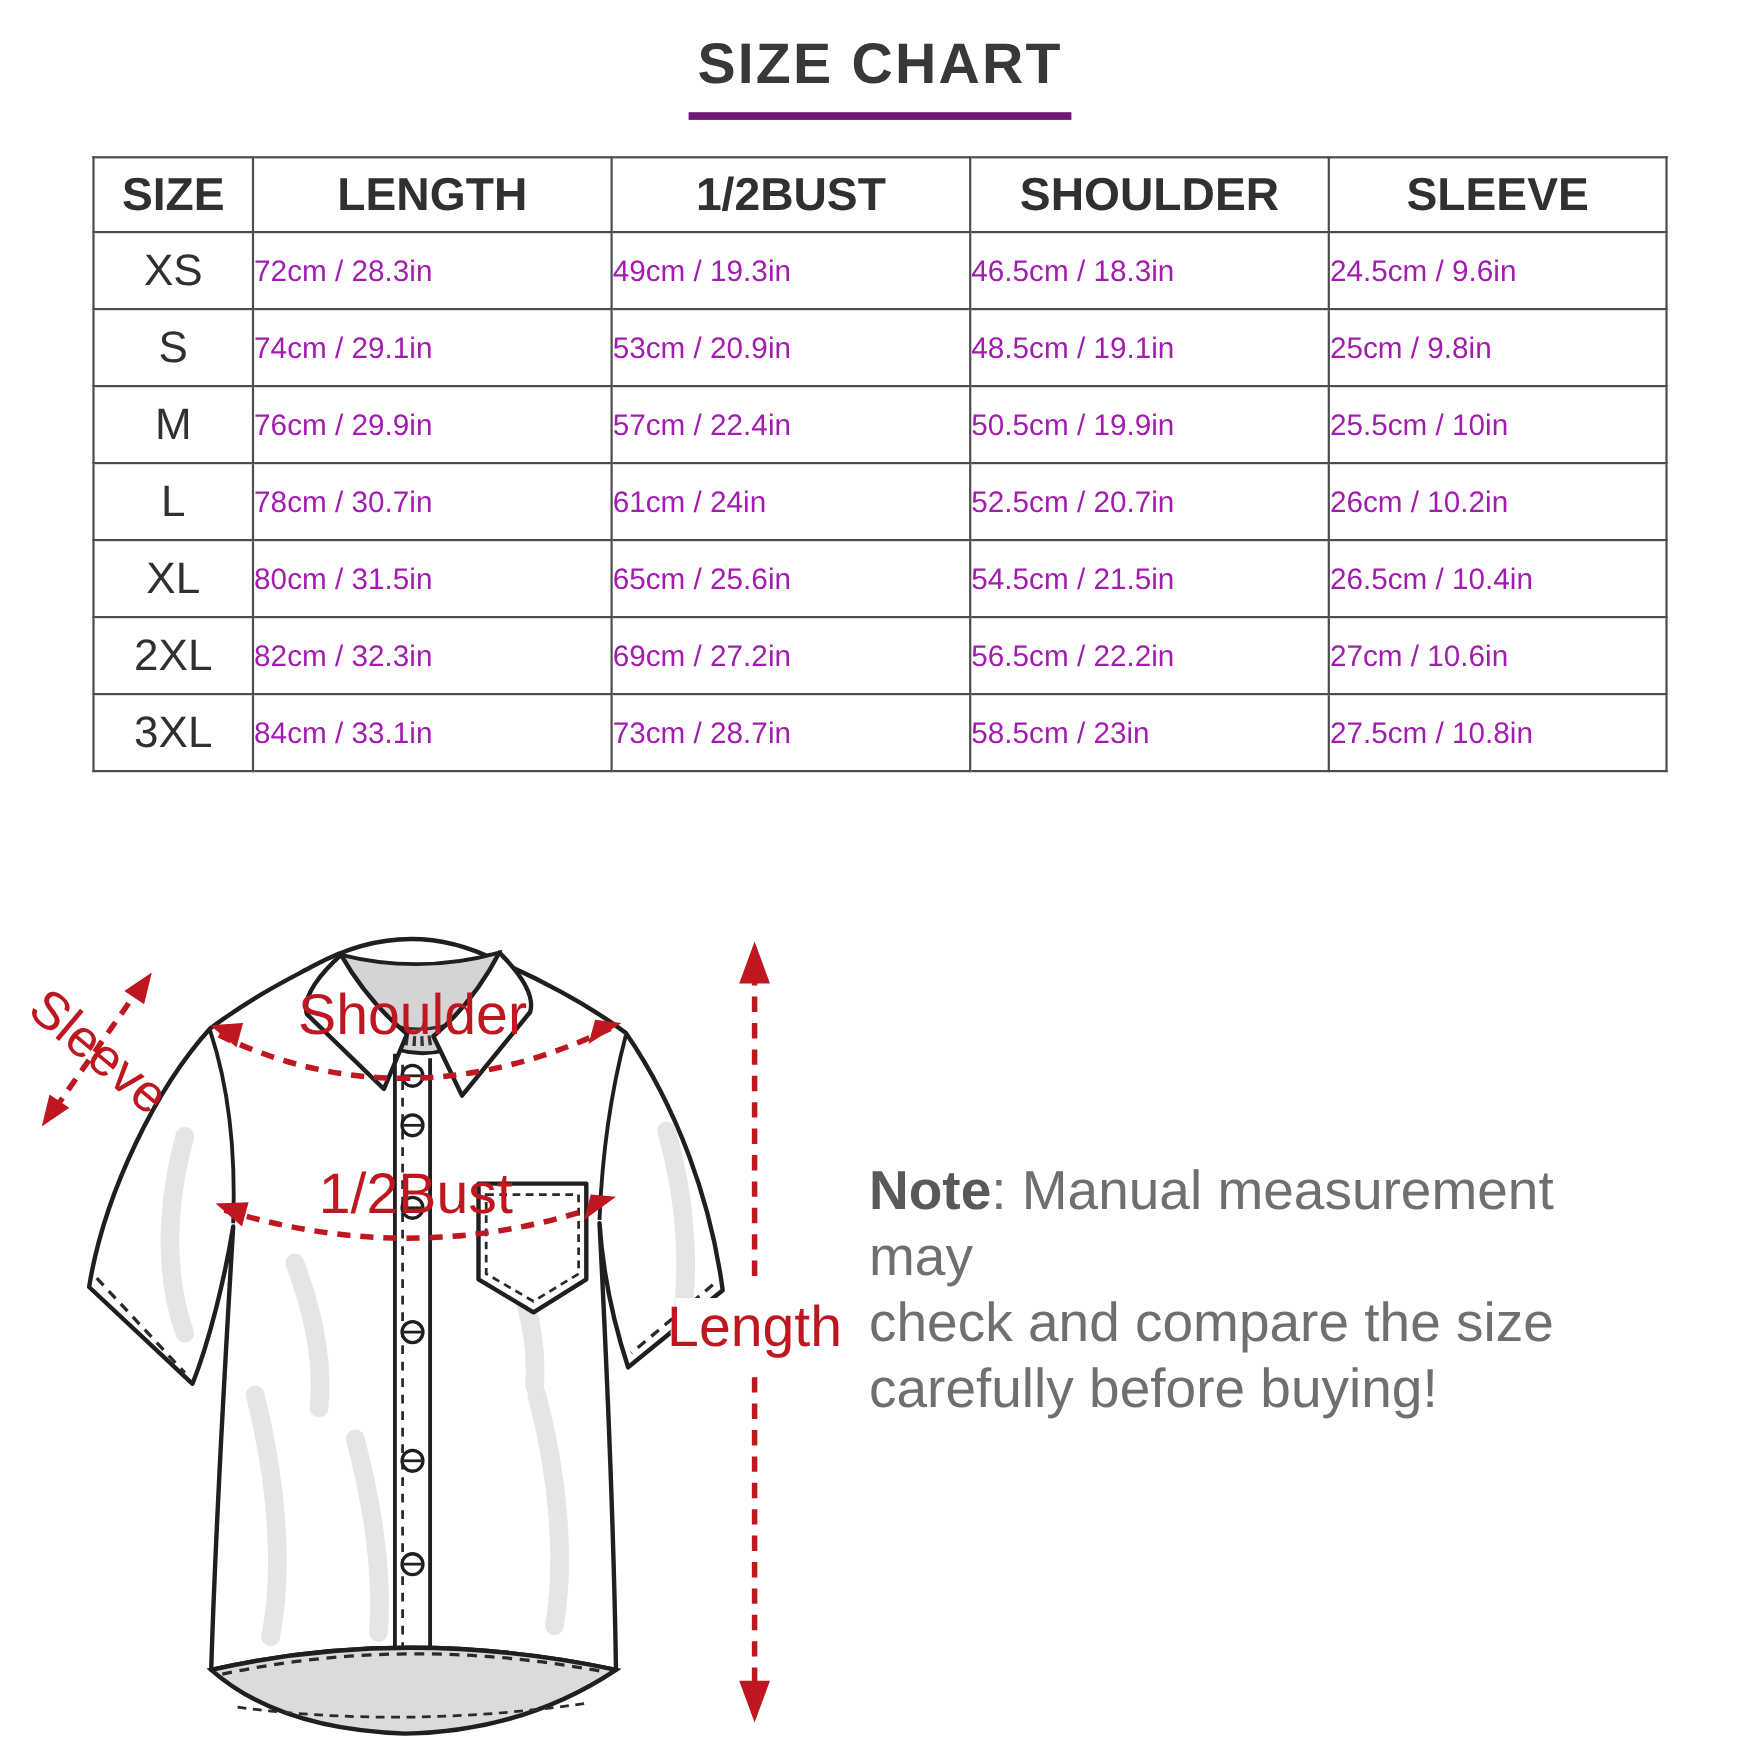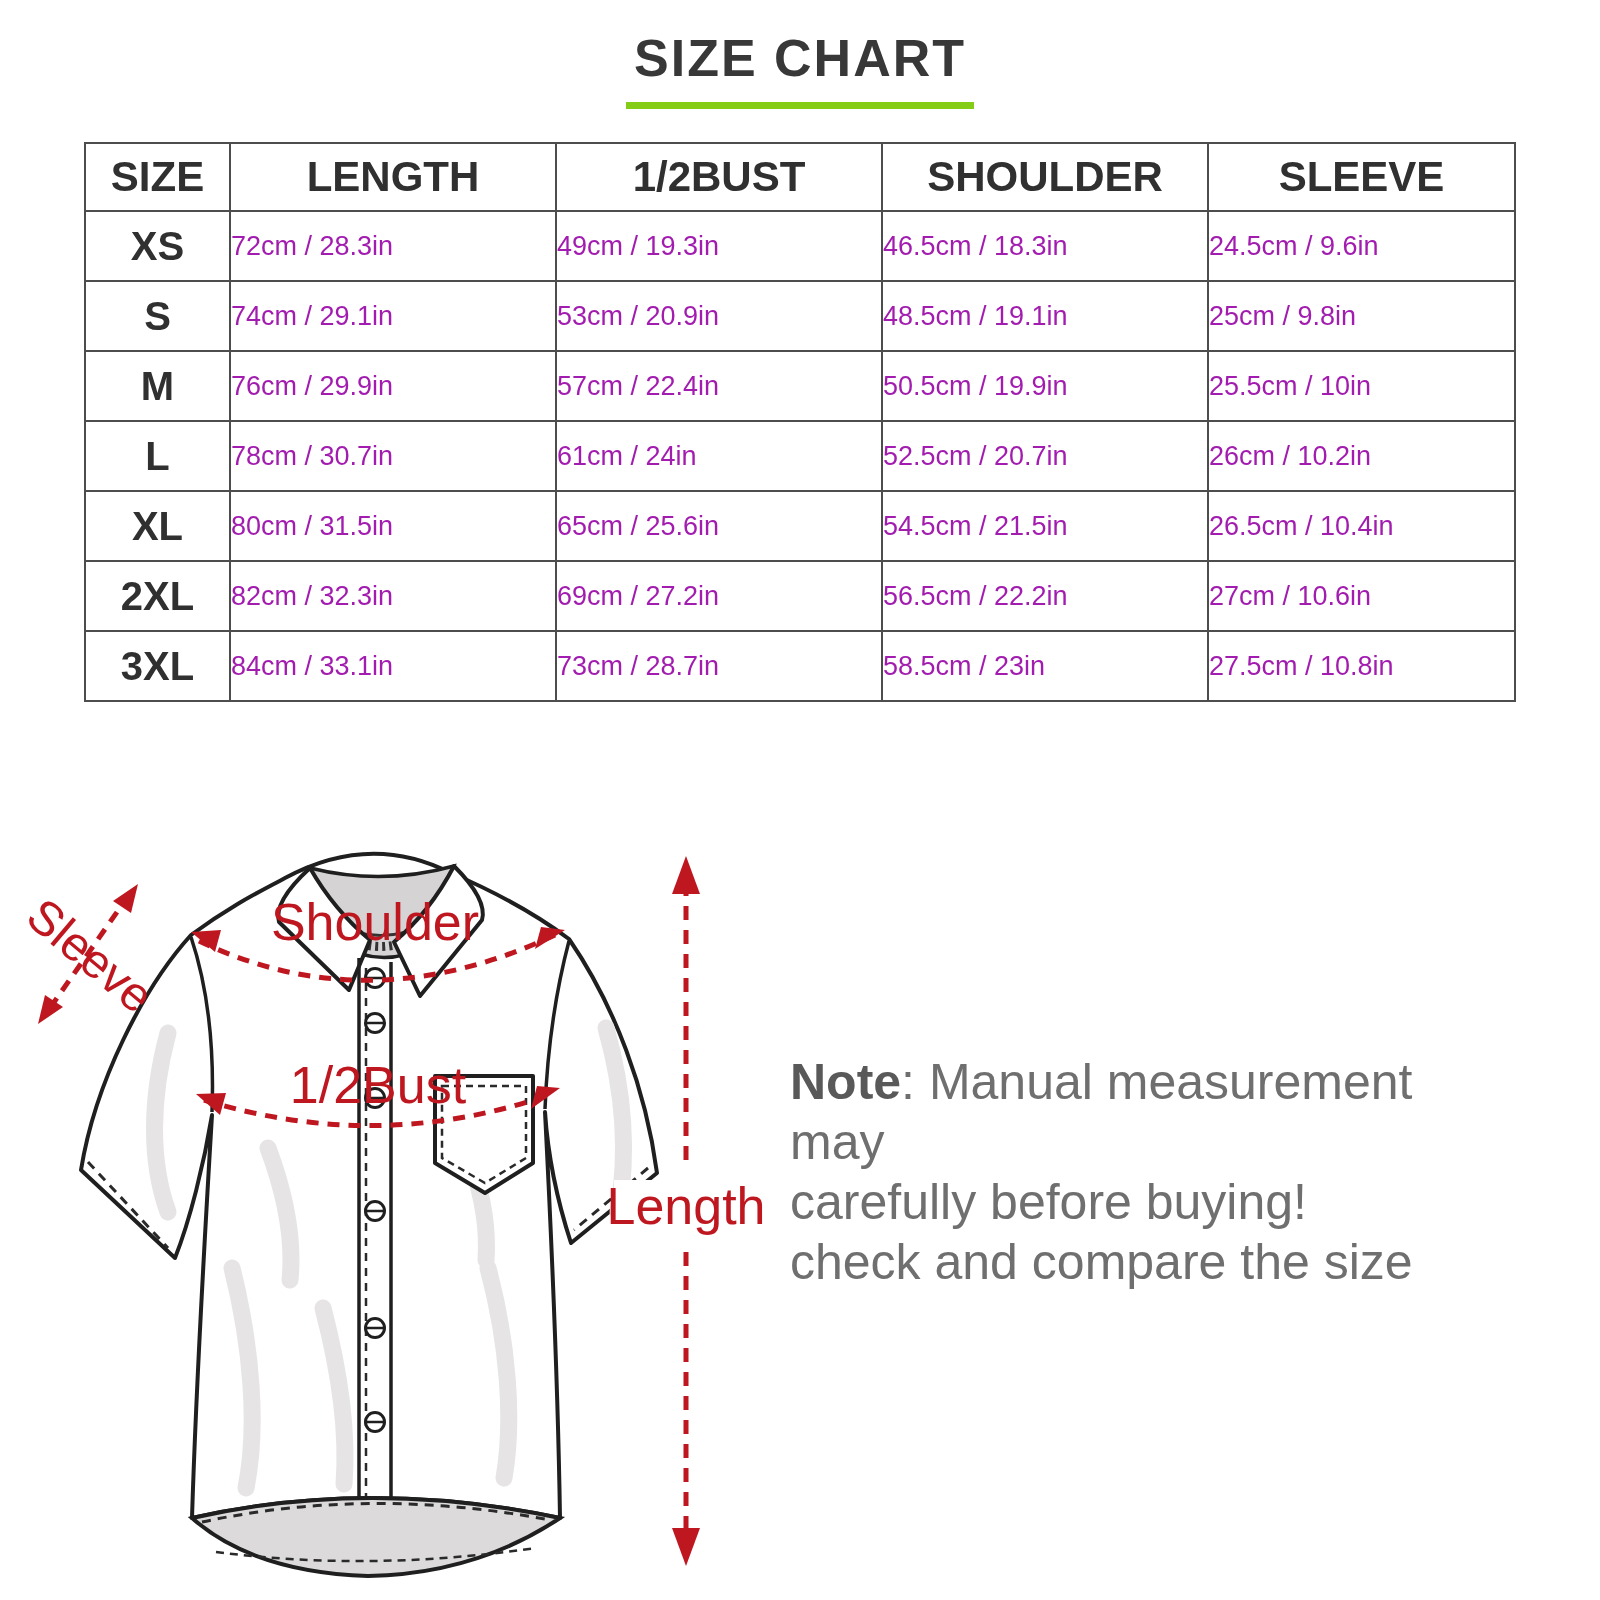--- a/index.html
+++ b/index.html
@@ -8,35 +8,35 @@
     font-family:"Liberation Sans", sans-serif;
     position:relative;overflow:hidden;
   }
   .canvas{position:absolute;inset:0;width:1600px;height:1600px;}
 
   
   .title-wrap{position:absolute;top:28px;left:0;width:100%;text-align:center;}
   .page-title{
     display:inline-block;margin:0;
     font-size:52px;font-weight:700;color:#383838;letter-spacing:2px;
-    border-bottom:7px solid #84cc16;padding:0 8px 14px 8px;
+    border-bottom:7px solid #701a75;padding:0 8px 14px 8px;
   }
 
   
   table.size-table{
     position:absolute;left:84px;top:142px;width:1430px;
     border-collapse:collapse;table-layout:fixed;
   }
   .size-table th,.size-table td{
     border:2px solid #4d4d4d;vertical-align:middle;
     padding:0;white-space:nowrap;
   }
   .size-table thead th{height:66px;font-size:42px;font-weight:700;color:#303030;}
   .size-table tbody tr{height:70px;}
-  .size-table tbody th{font-size:40px;font-weight:700;color:#303030;}
+  .size-table tbody th{font-size:40px;font-weight:400;color:#303030;}
   .size-table tbody td{font-size:27px;font-weight:400;color:#a21caf;}
 
   
   .diagram{position:absolute;left:18px;top:828px;width:750px;height:766px;}
   .diagram svg{width:100%;height:100%;display:block;}
 
   
   .note{
     position:absolute;left:790px;top:1052px;width:700px;
     font-size:50px;line-height:60px;color:#6f6f6f;font-weight:400;
@@ -225,17 +225,17 @@
           <polygon points="668,738 682,700 654,700" fill="#bf1720"></polygon>
           <rect x="596" y="352" width="146" height="56" fill="#ffffff"></rect>
           <text x="668" y="396" text-anchor="middle" font-size="52" fill="#bf1720" font-family="Liberation Sans, sans-serif">Length</text>
         </g>
       </g>
     </svg>
   </div>
 
   <div class="note">
     <div class="note-line"><span class="bold">Note</span><span>: Manual measurement may</span></div>
+    <div class="note-line">check and compare the size</div>
     <div class="note-line">carefully before buying!</div>
-    <div class="note-line">check and compare the size</div>
   </div>
 
 </div>
 
 </body></html>

